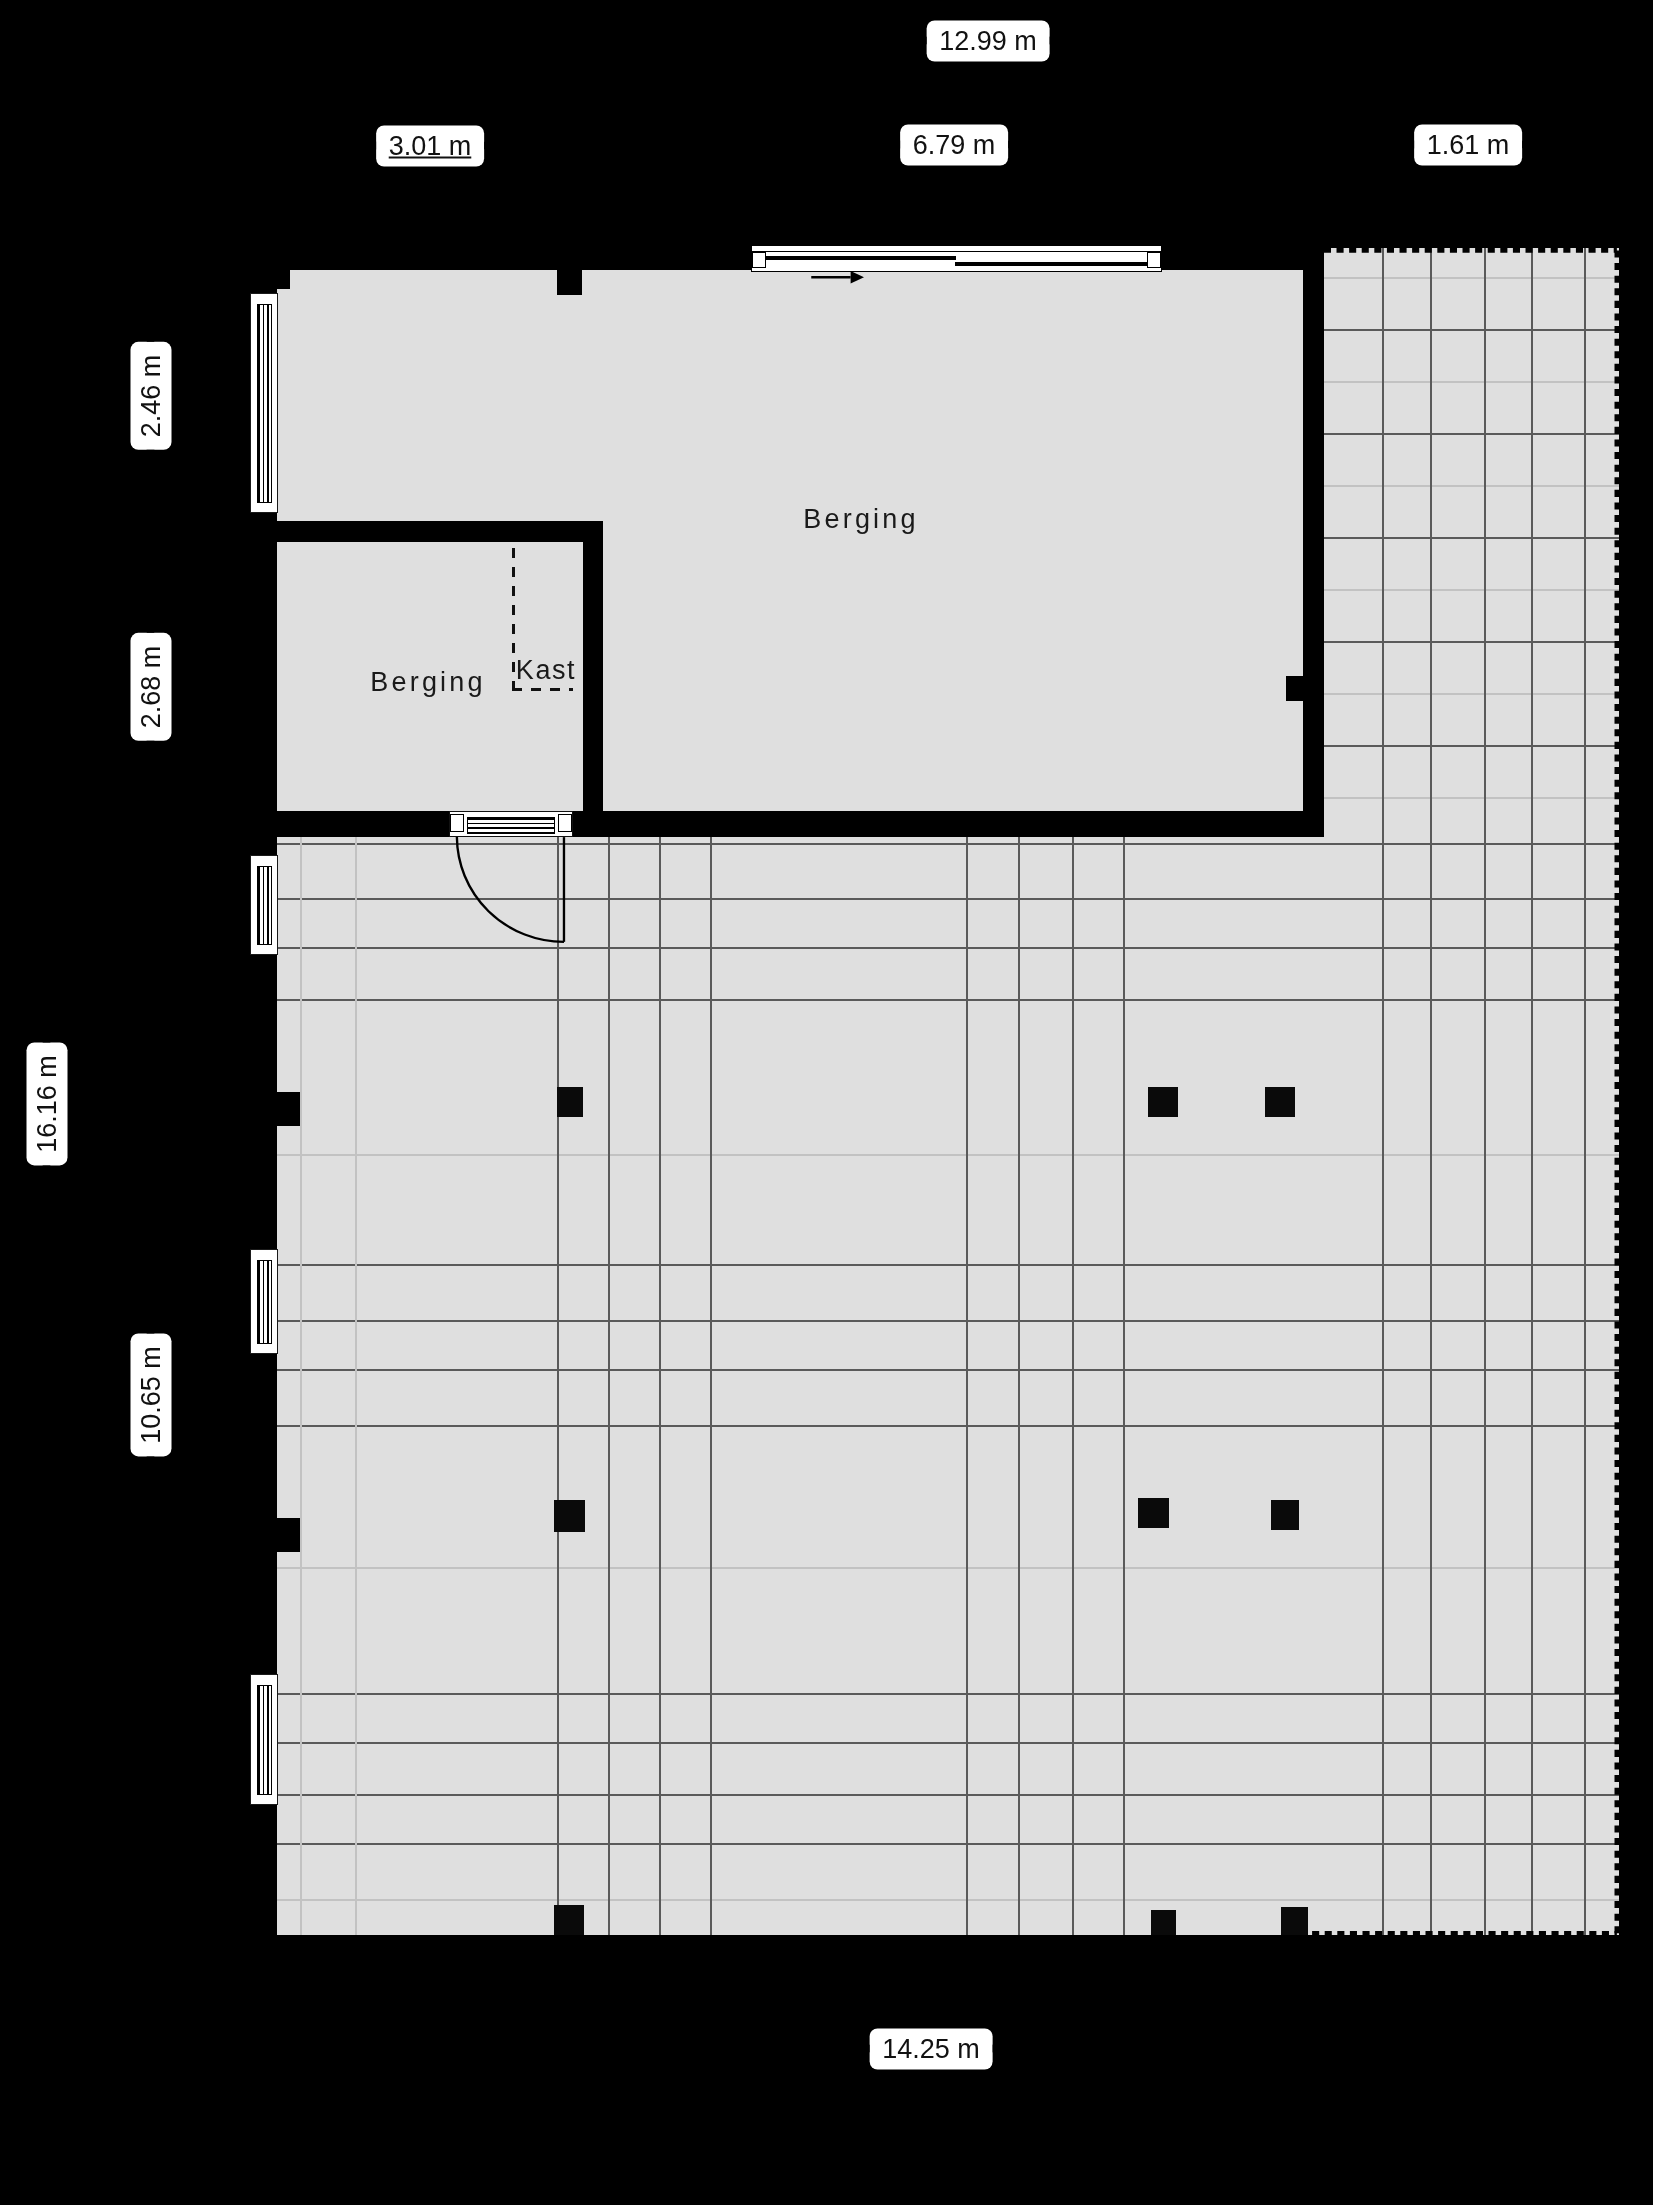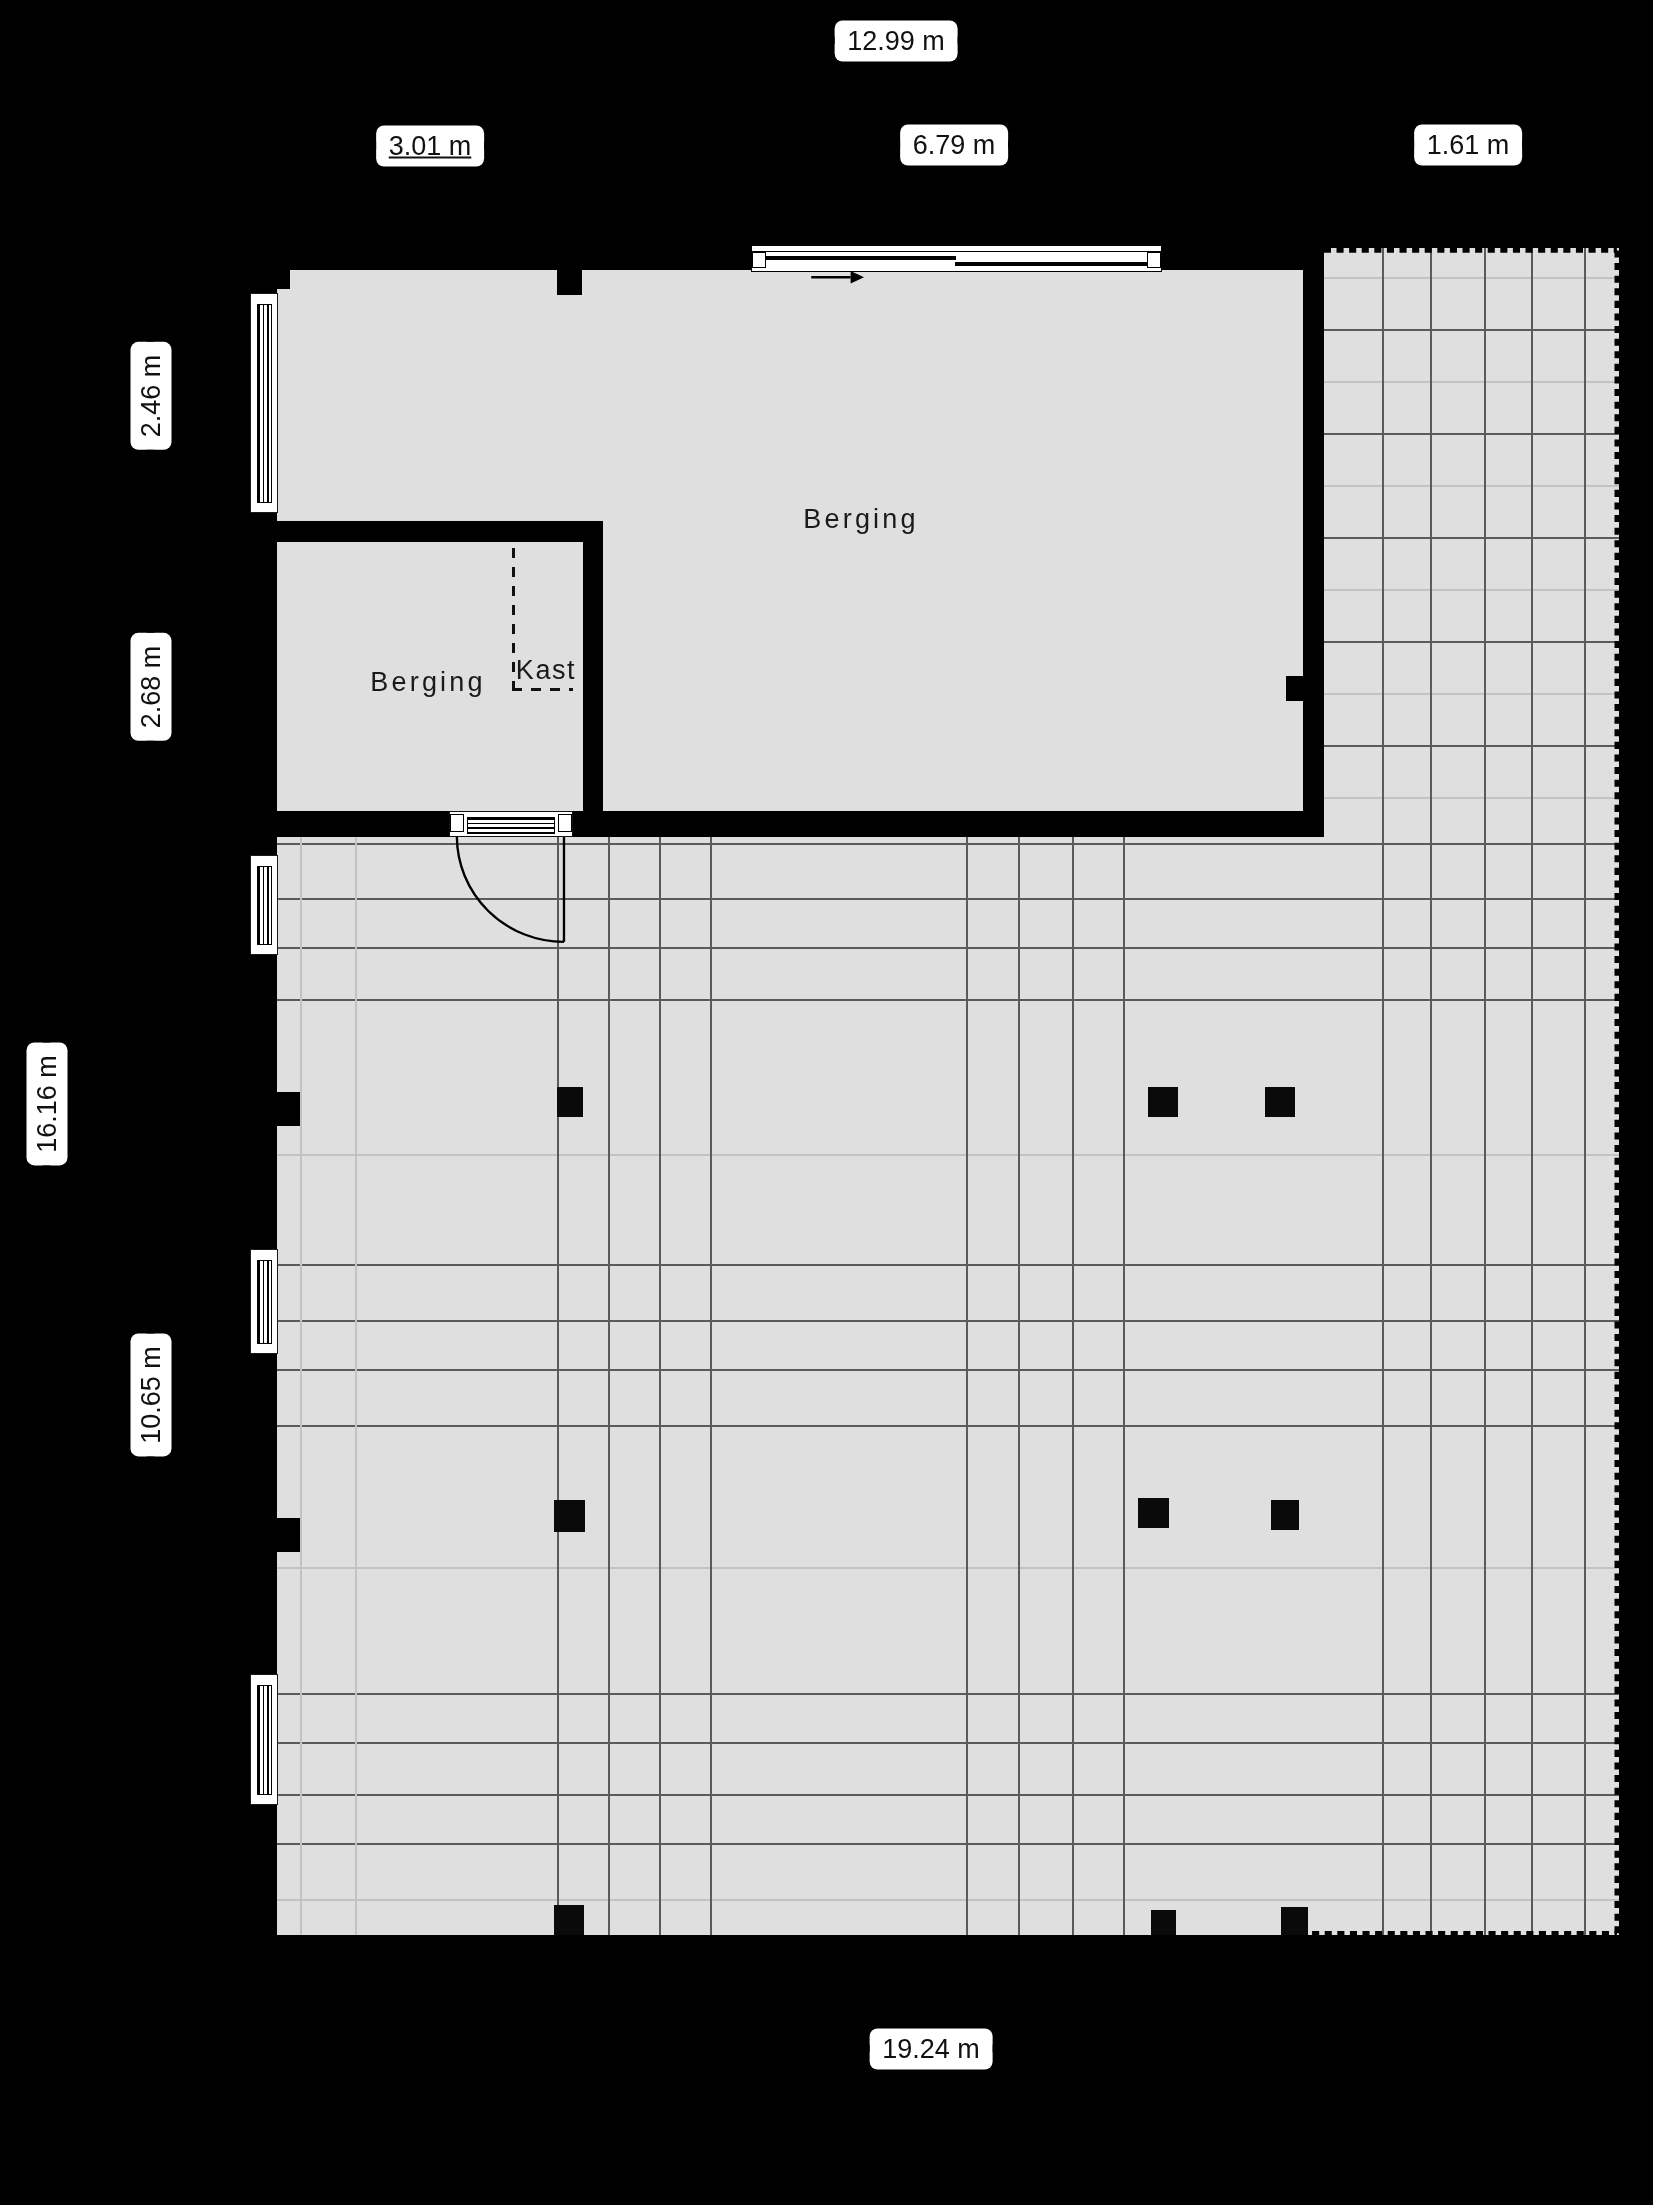--- a/index.html
+++ b/index.html
@@ -152,22 +152,22 @@
   <polygon points="1080,344 1097,352 1080,360" fill="#000"></polygon>
   <line x1="1681" y1="318" x2="2053" y2="318" stroke="#000" stroke-width="6" stroke-dasharray="9 7"></line>
   <line x1="2053" y1="318" x2="2053" y2="2455" stroke="#000" stroke-width="6" stroke-dasharray="9 7"></line>
   <line x1="1666" y1="2455" x2="2053" y2="2455" stroke="#000" stroke-width="6" stroke-dasharray="9 7"></line>
 </svg>
 
 <div class="room-label" style="left:861px;top:519px;">Berging</div>
 <div class="room-label" style="left:428px;top:682px;">Berging</div>
 <div class="room-label" style="left:546px;top:627px;letter-spacing:1.6px;margin-top:43px;">Kast</div>
 
-<div class="dim-label" style="left:896px;top:41px;border-radius:8px;">12.99 m</div>
+<div class="dim-label" style="left:988px;top:41px;border-radius:8px;">12.99 m</div>
 <div class="dim-label" style="left:430px;top:146px;text-decoration:underline;">3.01 m</div>
 <div class="dim-label" style="left:954px;top:145px;">6.79 m</div>
 <div class="dim-label" style="left:1468px;top:145px;">1.61 m</div>
 <div class="dim-label rot" style="left:151px;top:396px;">2.46 m</div>
 <div class="dim-label rot" style="left:151px;top:687px;">2.68 m</div>
 <div class="dim-label rot" style="left:47px;top:1104px;">16.16 m</div>
 <div class="dim-label rot" style="left:151px;top:1395px;">10.65 m</div>
-<div class="dim-label" style="left:931px;top:2049px;">19.24 m</div>
+<div class="dim-label" style="left:931px;top:2049px;">14.25 m</div>
 
 
 </body></html>

